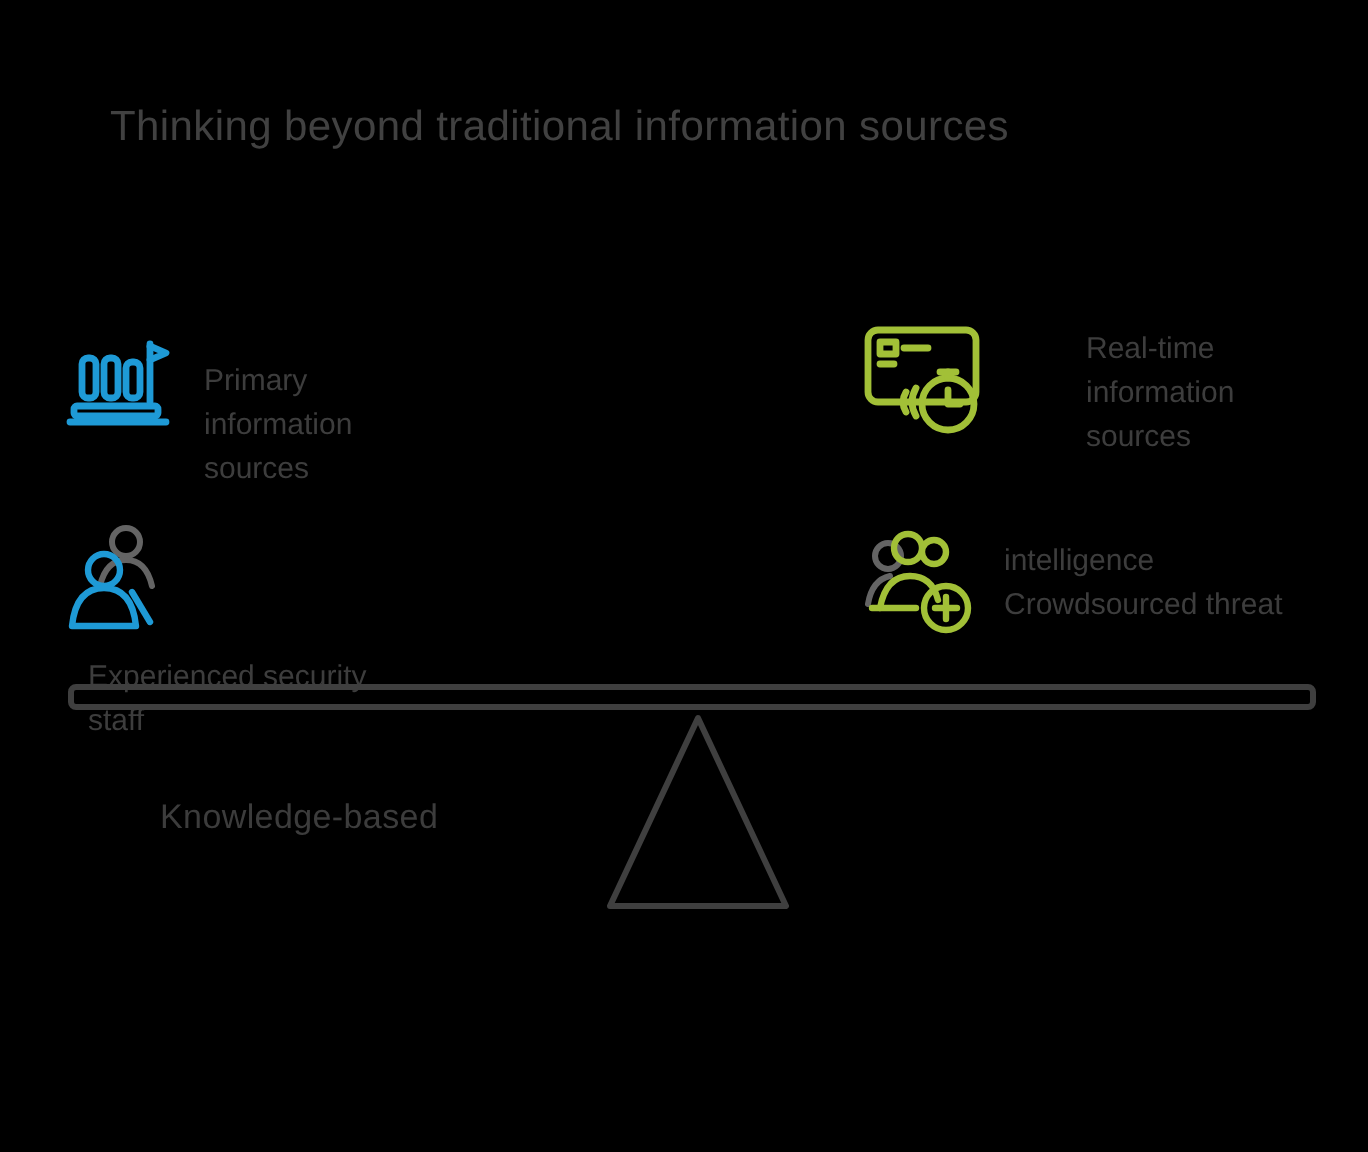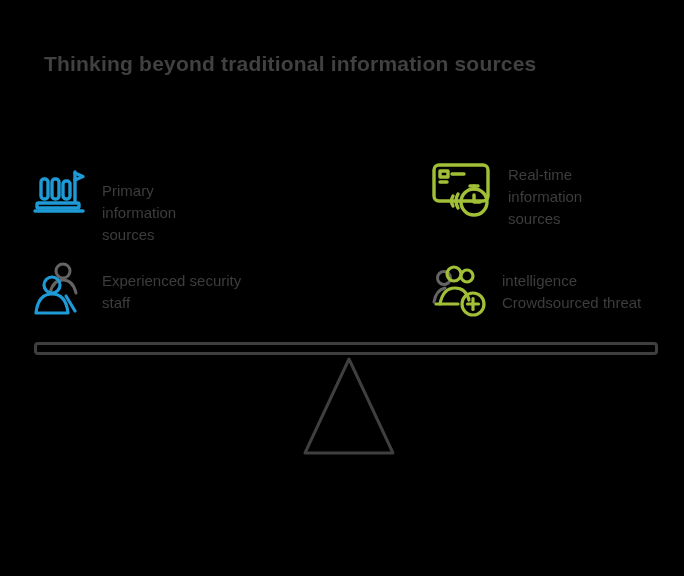--- a/index.html
+++ b/index.html
@@ -1,29 +1,29 @@
 <!DOCTYPE html>
 <html><head>
 <meta charset="utf-8">
 <style>
   html,body{margin:0;padding:0;background:#000;}
   .canvas{
     position:relative;width:684px;height:576px;background:#000000;
     font-family:"Liberation Sans",sans-serif;overflow:hidden;
   }
   .title{
-    position:absolute;left:44px;top:52px;
-    font-size:21px;font-weight:bold;color:#414141;letter-spacing:.2px;
+    position:absolute;left:55px;top:52px;
+    font-size:21px;font-weight:normal;color:#414141;letter-spacing:.2px;
   }
   .item{position:absolute;display:flex;align-items:flex-start;}
   .item .icon{flex:0 0 auto;}
   .item .txt{color:#3d3d3d;font-size:15px;line-height:22px;}
   .pos-tl{left:30px;top:160px;}  .pos-tl .txt{margin:20px 0 0 14px;}
-  .pos-tr{left:430px;top:156px;} .pos-tr .txt{margin:8px 0 0 12px;}
-  .pos-bl{left:30px;top:260px;}  .pos-bl .txt{margin:10px 0 0 14px;}
+  .pos-tr{left:430px;top:156px;gap:35px;} .pos-tr .txt{margin:8px 0 0 12px;}
+  .pos-bl{left:30px;top:260px;flex-direction:column;}  .pos-bl .txt{margin:10px 0 0 14px;}
   .pos-br{left:430px;top:260px;} .pos-br .txt{margin:10px 0 0 12px;}
   .plank{
     position:absolute;left:34px;top:342px;width:618px;height:7px;
     border:3px solid #3f3f3f;border-radius:4px;background:transparent;
   }
   .fulcrum{position:absolute;left:302px;top:356px;}
   .balance-label{
     position:absolute;top:399px;font-size:17px;color:#3c3c3c;letter-spacing:.2px;
   }
   .label-left{left:80px;}
@@ -122,14 +122,15 @@
     </div>
   </div>
 
   <div class="plank"></div>
   <span class="fulcrum">
     <svg width="94" height="100" viewBox="0 0 94 100" fill="none" stroke="#3f3f3f" stroke-width="3" stroke-linejoin="round">
       <path d="M47 3 L91 97 L3 97 Z"></path>
     </svg>
   </span>
 
+  <div class="balance-label label-left">Knowledge-based</div>
 
 </div>
 
 </body></html>

